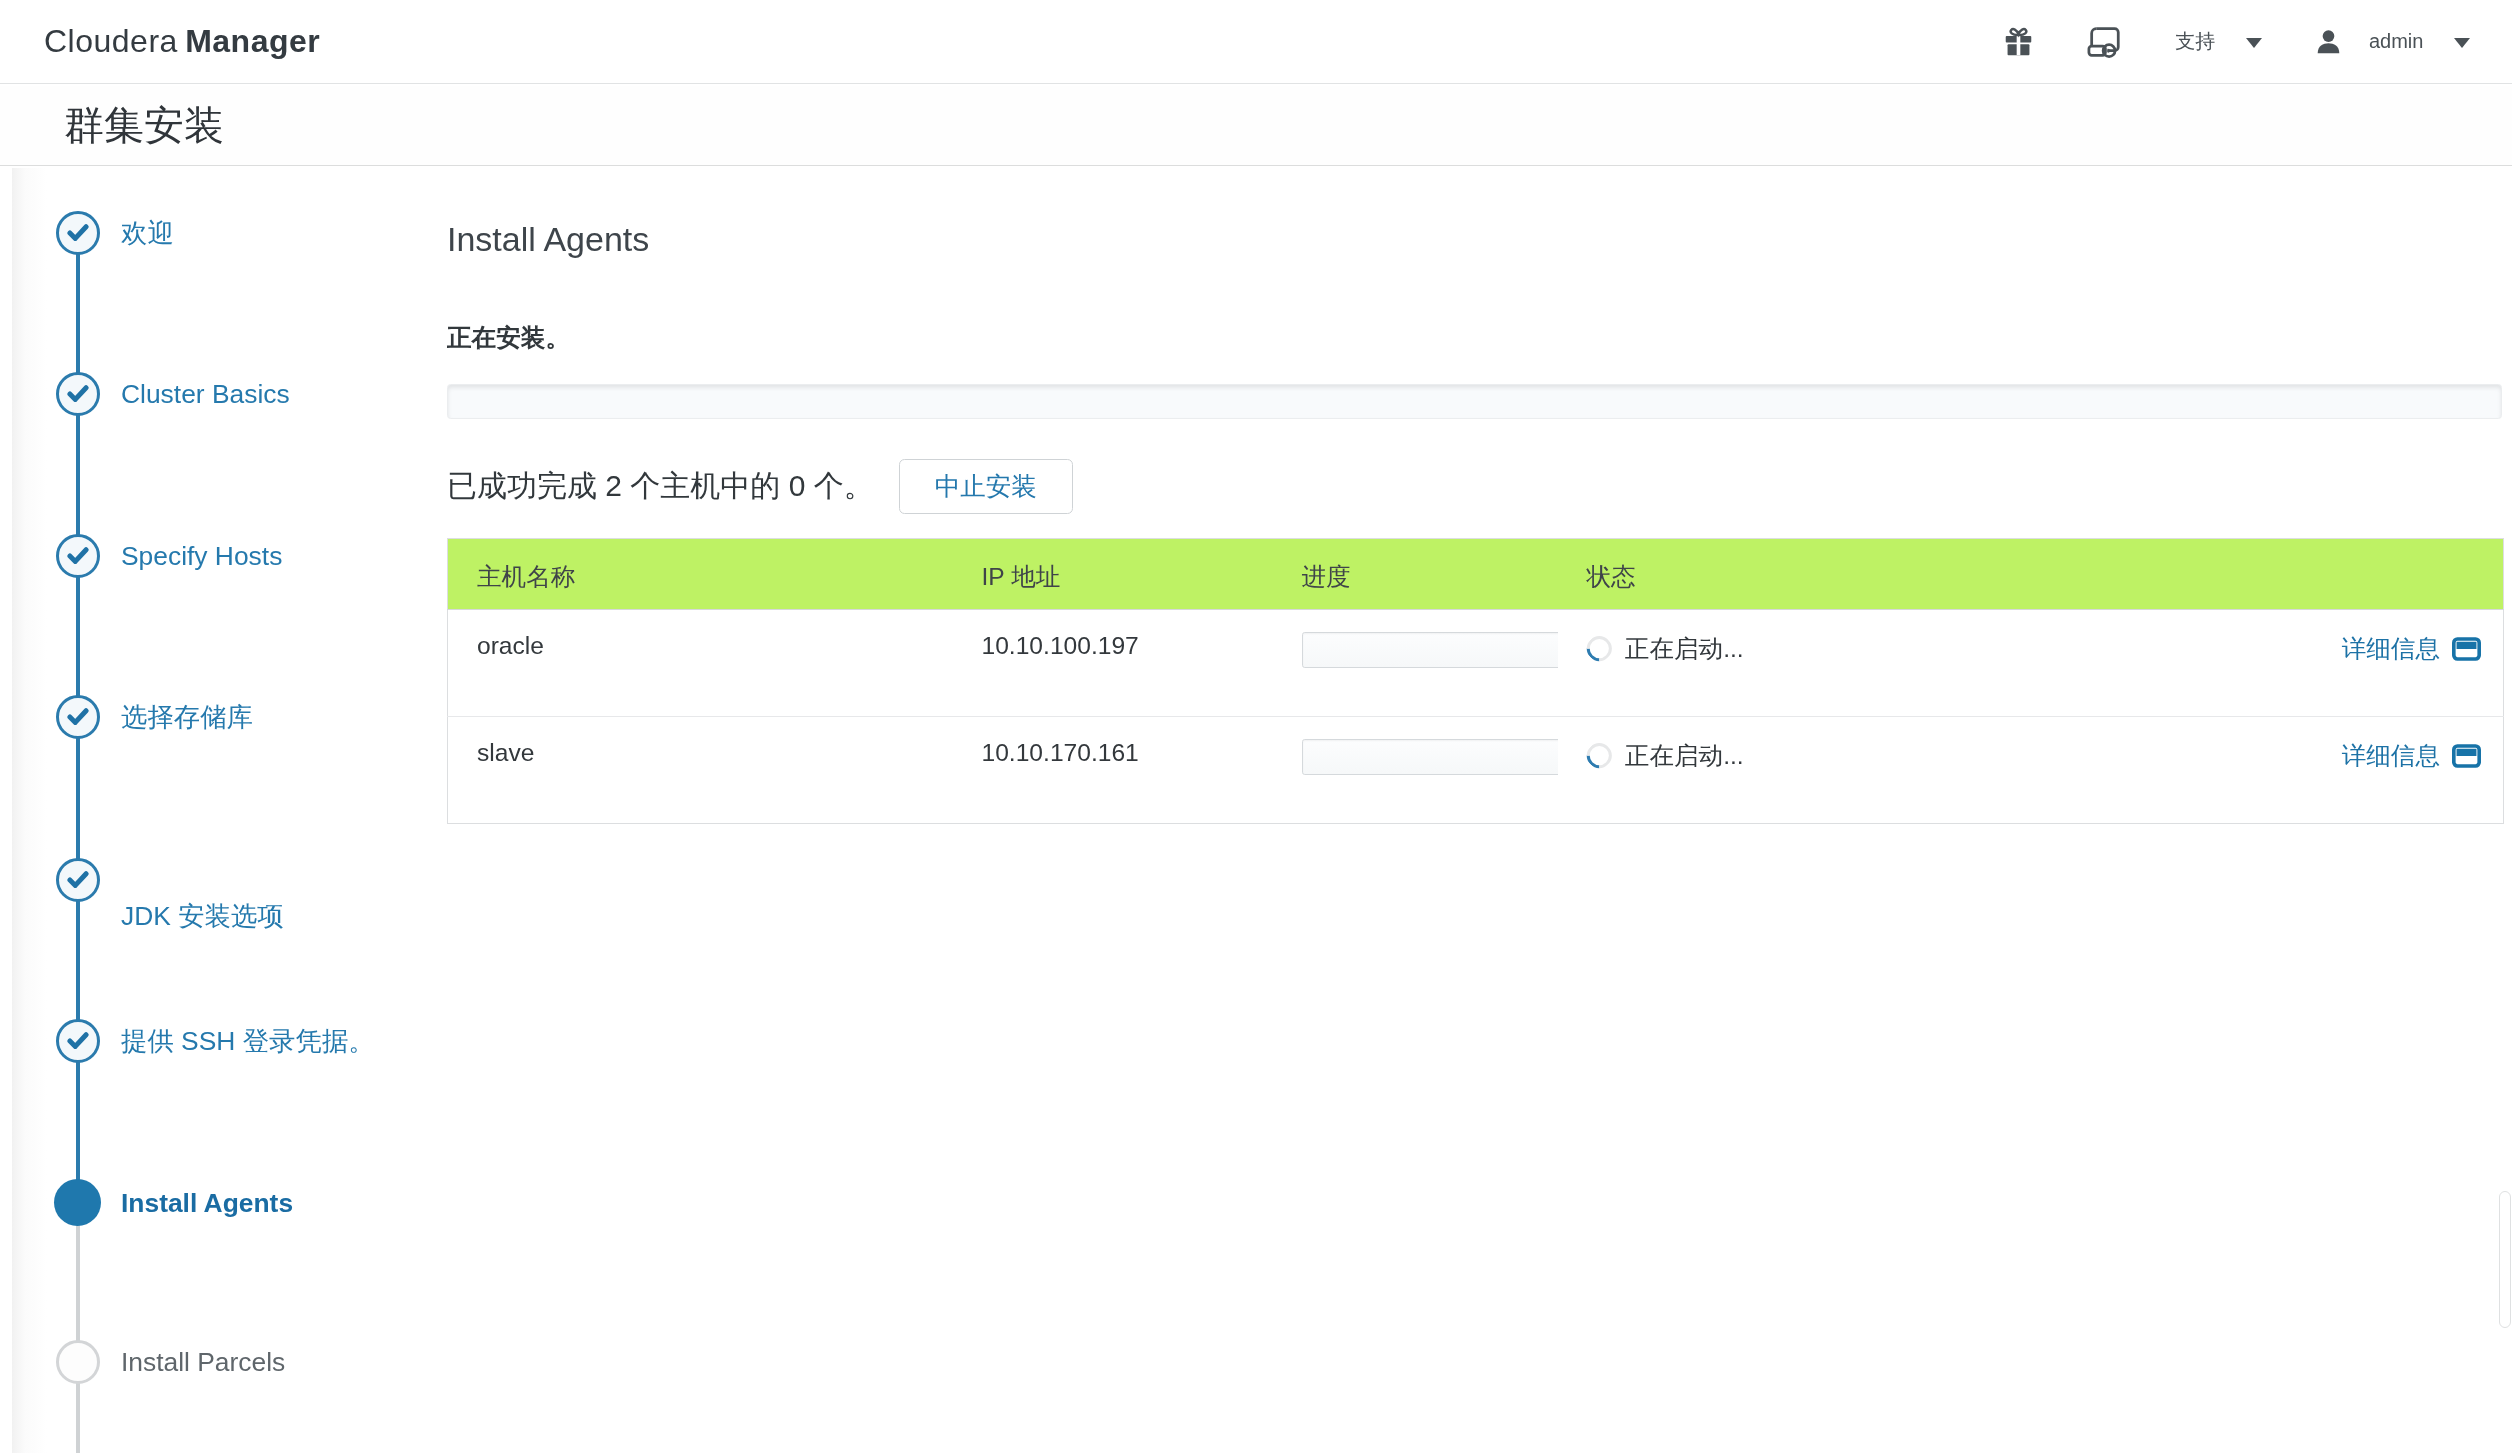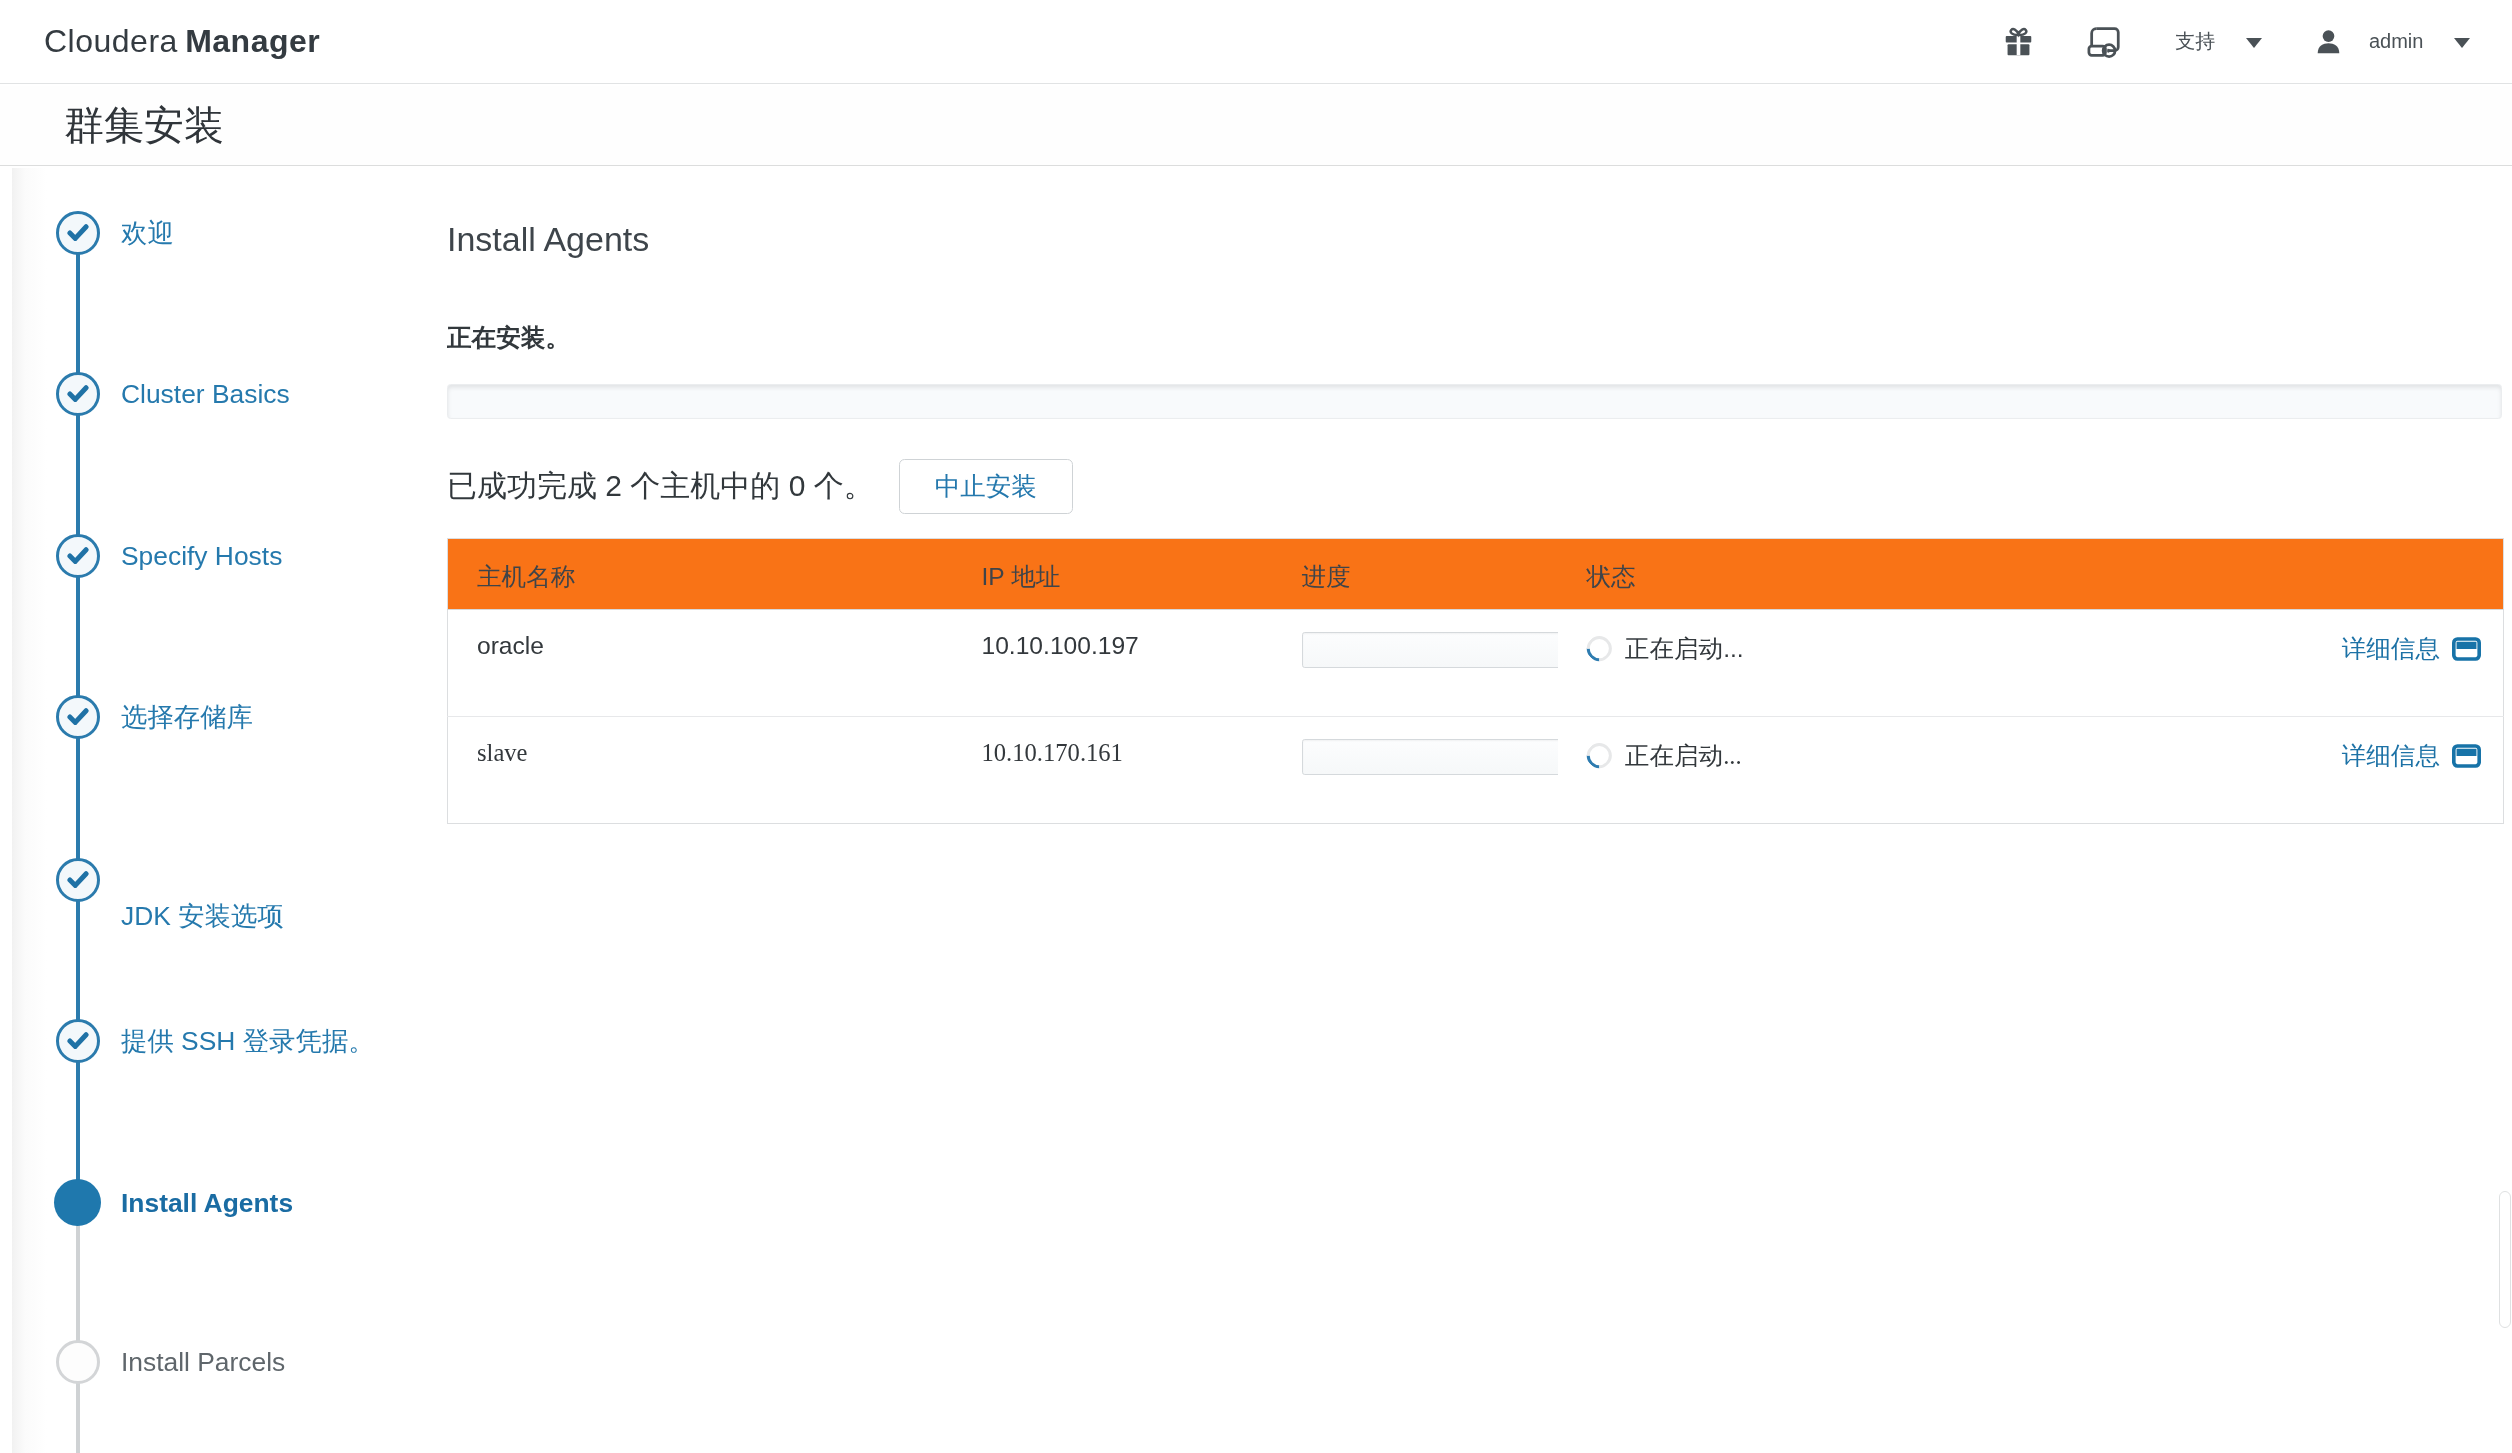--- a/index.html
+++ b/index.html
@@ -82,29 +82,29 @@
     font-family:inherit; cursor:pointer; display:flex; align-items:center;
   }
 
   
   table.hosts{
     margin-top:24px; width:2055px; border-collapse:collapse; table-layout:fixed;
     border:0.9px solid #dcdee0;
   }
   col.c1{ width:505px; } col.c2{ width:320px; } col.c3{ width:285px; } col.c4{ width:946px; }
   table.hosts thead th{
-    height:71px; background:#f97316; border-bottom:1.8px solid #d6d8da;
+    height:71px; background:#bef264; border-bottom:1.8px solid #d6d8da;
     font-size:24.6px; font-weight:400; color:#3f4449; text-align:left;
     padding:4px 0 0 29px; vertical-align:middle;
   }
   table.hosts tbody td{
     height:107px; vertical-align:top; padding:22px 0 0 29px;
     font-size:24.6px; color:#33383c; background:#fff;
   }
-  table.hosts tbody tr + tr td{ border-top:0.9px solid #e7e8ea;font-family:Liberation Serif, serif; }
+  table.hosts tbody tr + tr td{ border-top:0.9px solid #e7e8ea; }
   td.cell-progress{ padding-left:12.8px; }
   .mini-progress{
     width:271px; height:36px; border:0.9px solid #d5d9dc; border-radius:2.7px;
     background:linear-gradient(#fcfdfe,#f6f8f9);
     box-shadow:inset 0 0.9px 1.8px rgba(0,0,0,.05); overflow:hidden;
   }
   .mini-progress .progress-fill{ width:0%; }
   td.cell-status{ padding-left:27px; }
   .status-flex{ display:flex; align-items:flex-start; }
   .spinner{

